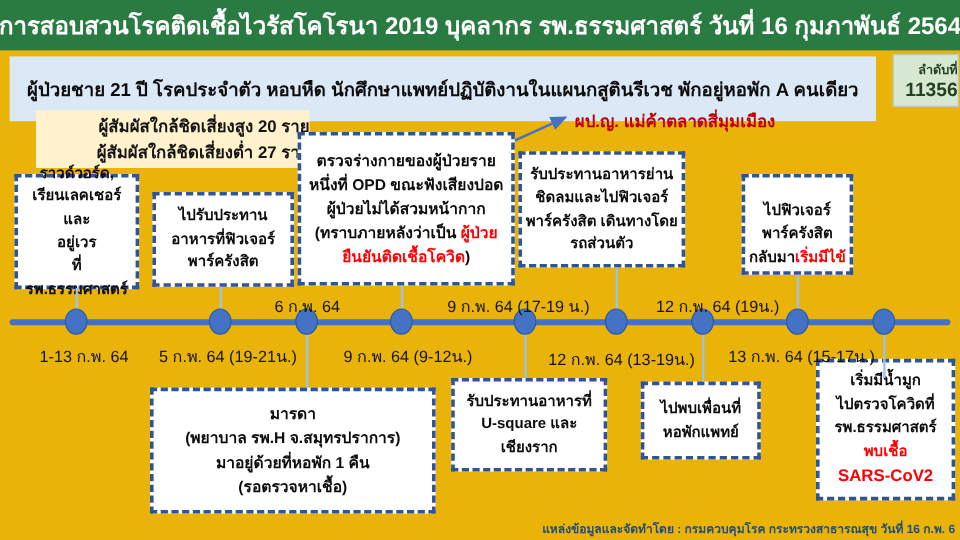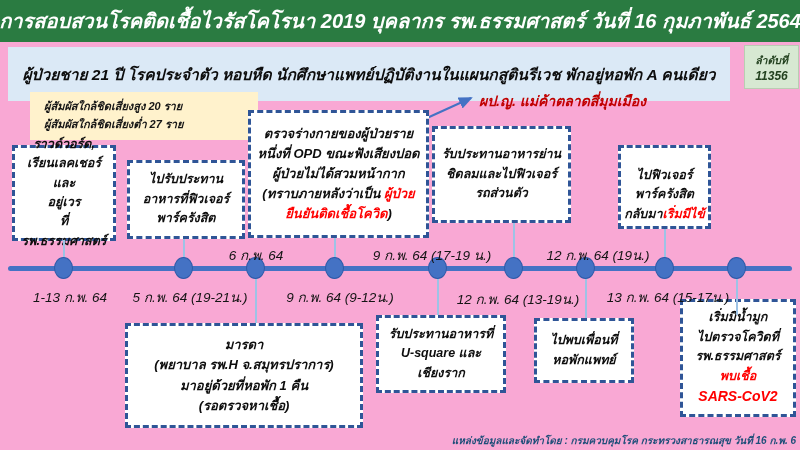--- a/index.html
+++ b/index.html
@@ -2,38 +2,38 @@
 <html style="--header_green: #2a7b41; --bar_blue: #dbe9f6; --badge_green: #d7e8d2; --yellow: #fff2cc; --dash_blue: #2f5597; --timeline_blue: #4472c4; --connector_blue: #9dc3e6; --red: #ff0000; --dark_red: #c00000; --footer_blue: #1f4e79;"><head>
 <meta charset="utf-8">
 <style>
   :root{
     --header_green:#2a7b41; --bar_blue:#dbe9f6; --badge_green:#d7e8d2;
     --yellow:#fff2cc; --dash_blue:#2f5597; --timeline_blue:#4472c4;
     --connector_blue:#9dc3e6; --red:#ff0000; --dark_red:#c00000; --footer_blue:#1f4e79;
   }
   *{margin:0;padding:0;box-sizing:border-box;}
   body{background:#888;font-family:"Liberation Sans","DejaVu Sans",sans-serif;}
-  .slide{position:relative;width:800px;height:450px;background:#f9a8d4;overflow:hidden;margin:0 auto;font-style:italic;}
+  .slide{position:relative;width:800px;height:450px;background:#eab308;overflow:hidden;margin:0 auto;}
 
   .titlebar{position:absolute;left:0;top:0;width:800px;height:42px;background:var(--header_green,#2a7b41);
     display:flex;align-items:center;justify-content:center;}
   .titlebar .t{color:#fff;font-weight:bold;font-size:20px;white-space:nowrap;}
 
   .patientbar{position:absolute;left:8px;top:47px;width:722px;height:54px;background:var(--bar_blue,#dbe9f6);
     display:flex;align-items:center;justify-content:center;}
   .patientbar .t{color:#0d0d0d;font-weight:bold;font-size:15.5px;white-space:nowrap;}
 
   .badge{position:absolute;left:744px;top:45px;width:55px;height:44px;background:var(--badge_green,#d7e8d2);
-    border:1px solid #b9cdb2;display:flex;flex-direction:column;align-items:center;justify-content:center;color:#23411f;}
+    border:1px solid #b9cdb2;display:flex;flex-direction:column;align-items:flex-end;justify-content:center;color:#23411f;}
   .badge .l1{font-size:10.5px;font-weight:bold;}
-  .badge .l2{font-size:12px;font-weight:bold;}
+  .badge .l2{font-size:16px;font-weight:bold;}
 
   .contacts{position:absolute;left:30px;top:92px;width:228px;height:48px;background:var(--yellow,#fff2cc);
     display:flex;flex-direction:column;justify-content:center;padding-left:14px;}
-  .contacts div{font-size:11px;font-weight:bold;color:#151515;line-height:1.6;}
+  .contacts div{font-size:14px;font-weight:bold;color:#151515;line-height:1.6;text-align:right;}
 
   .dbox{position:absolute;border:3px dashed var(--dash_blue,#2f5597);background:#fff;
     display:flex;flex-direction:column;align-items:center;justify-content:center;
     text-align:center;font-weight:bold;color:#0d0d0d;font-size:12.5px;line-height:1.55;padding:2px 3px;}
   .dbox .red, .red{color:var(--red,#ff0000);}
 
   .annotation{position:absolute;left:479px;top:90px;font-size:14px;font-weight:bold;color:var(--dark_red,#c00000);white-space:nowrap;}
   .arrow-svg{position:absolute;left:424px;top:90px;}
 
   .tl-line{position:absolute;left:8px;top:266px;width:784px;height:5px;background:var(--timeline_blue,#4472c4);border-radius:3px;}
@@ -90,20 +90,21 @@
     <div>พาร์ครังสิต</div>
   </div>
 
   <div class="dbox" style="left:248px;top:110px;width:181px;height:128px;font-size:13px;">
     <div><span>ตรวจร่างกายของผู้ป่วยรายหนึ่งที่ OPD ขณะฟังเสียงปอด ผู้ป่วยไม่ได้สวมหน้ากาก (ทราบภายหลังว่าเป็น </span><span class="red">ผู้ป่วยยืนยันติดเชื้อโควิด</span><span>)</span></div>
   </div>
 
   <div class="dbox" style="left:432px;top:126px;width:139px;height:97px;">
     <div>รับประทานอาหารย่าน</div>
     <div>ชิดลมและไปฟิวเจอร์</div>
+    <div>พาร์ครังสิต เดินทางโดย</div>
     <div>รถส่วนตัว</div>
   </div>
 
   <div class="dbox" style="left:618px;top:145px;width:93px;height:84px;justify-content:flex-end;">
     <div>ไปฟิวเจอร์</div>
     <div>พาร์ครังสิต</div>
     <div><span>กลับมา</span><span class="red">เริ่มมีไข้</span></div>
   </div>
 
   <div class="dbox" style="left:125px;top:323px;width:238px;height:105px;font-size:13px;">

